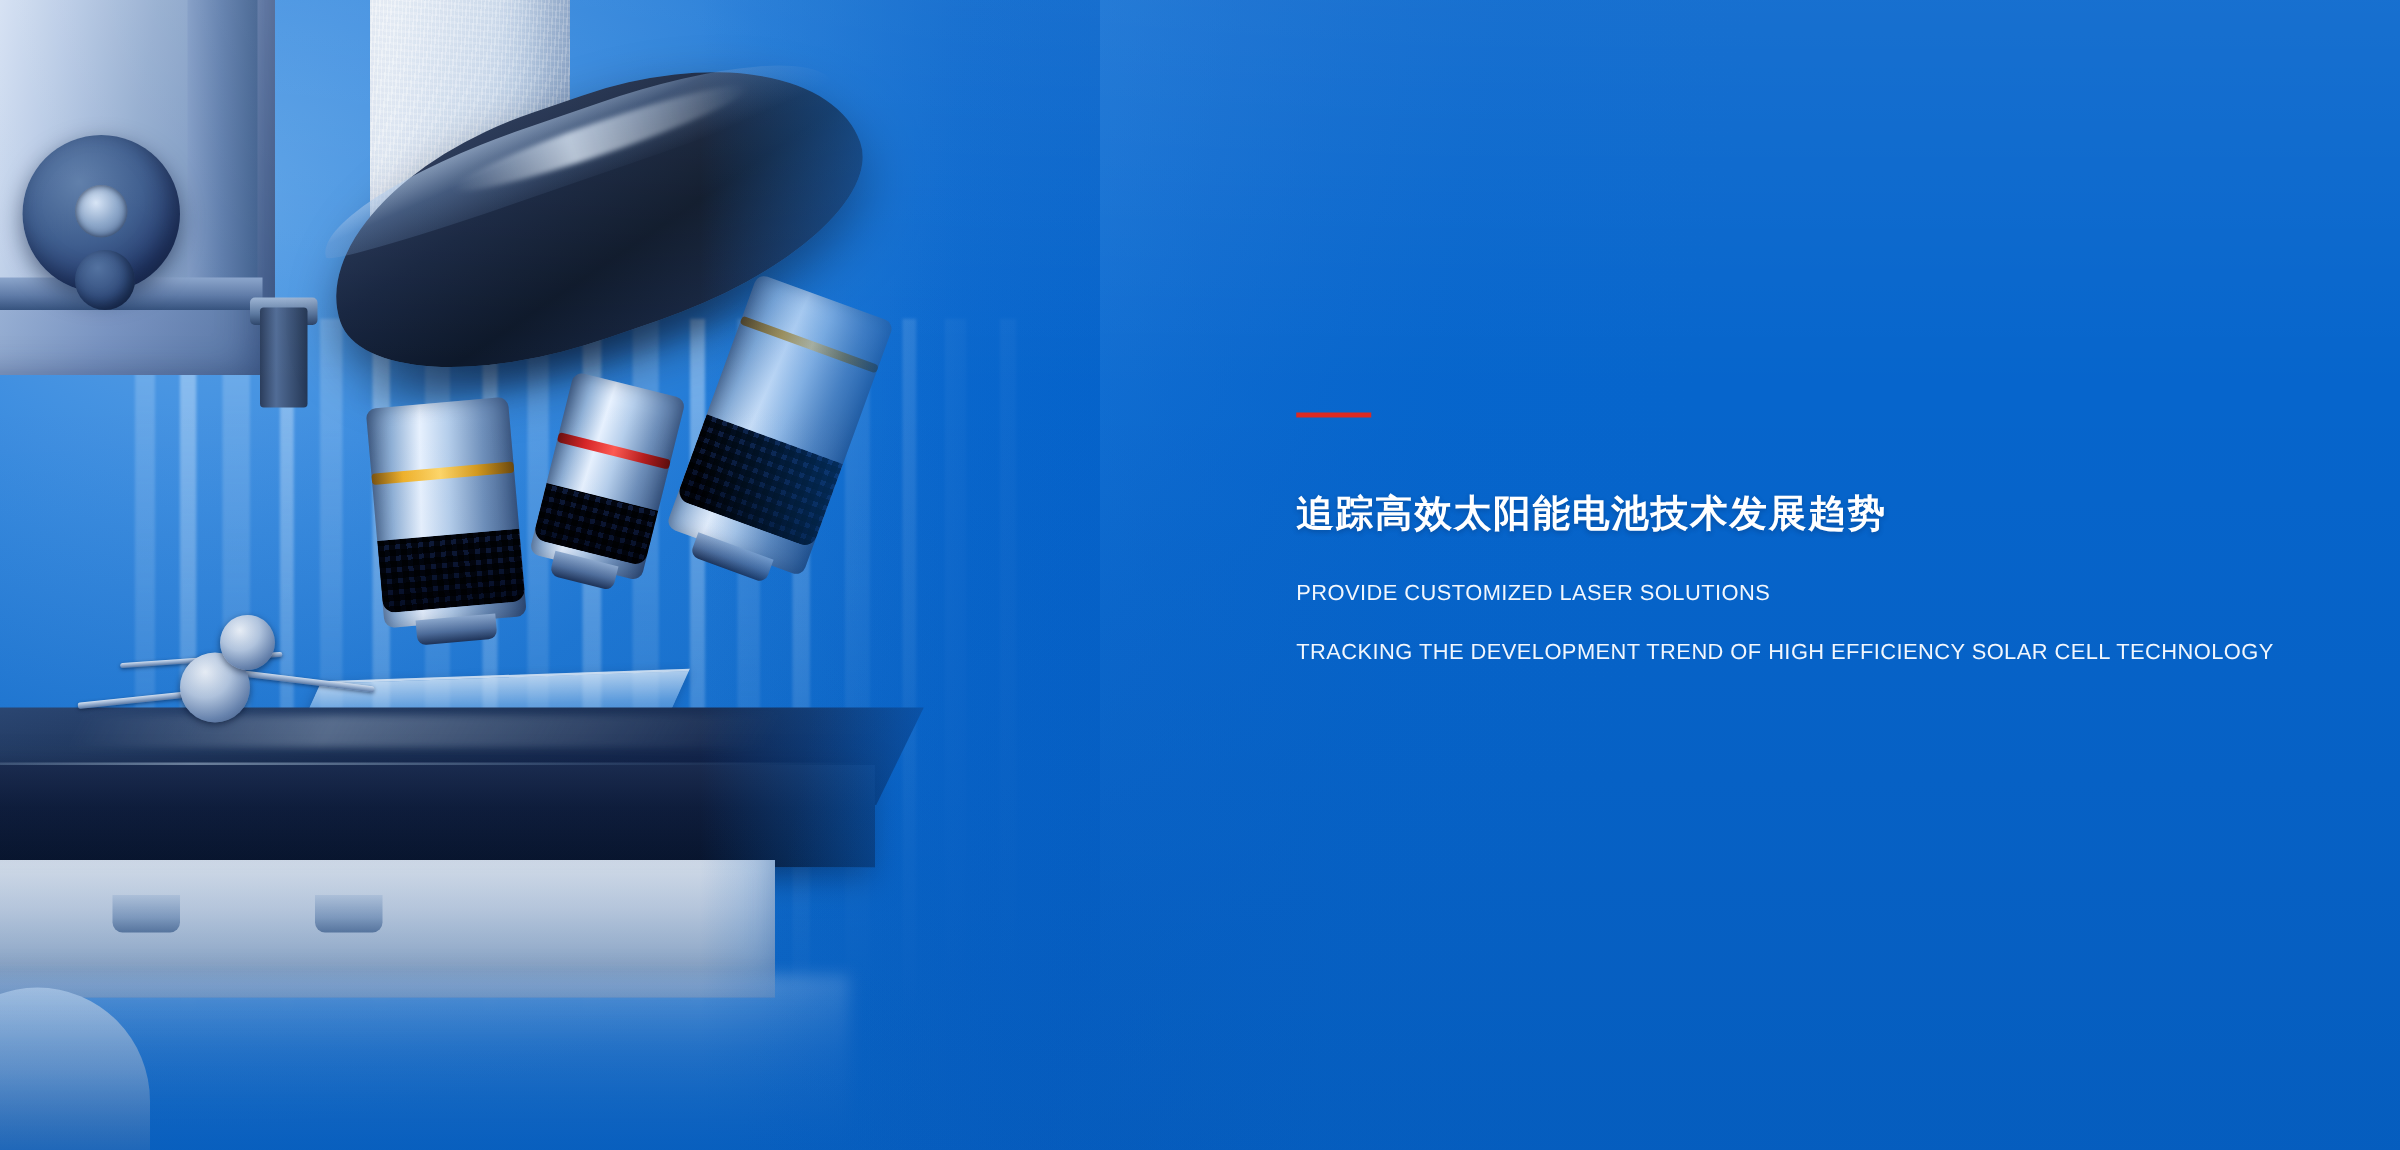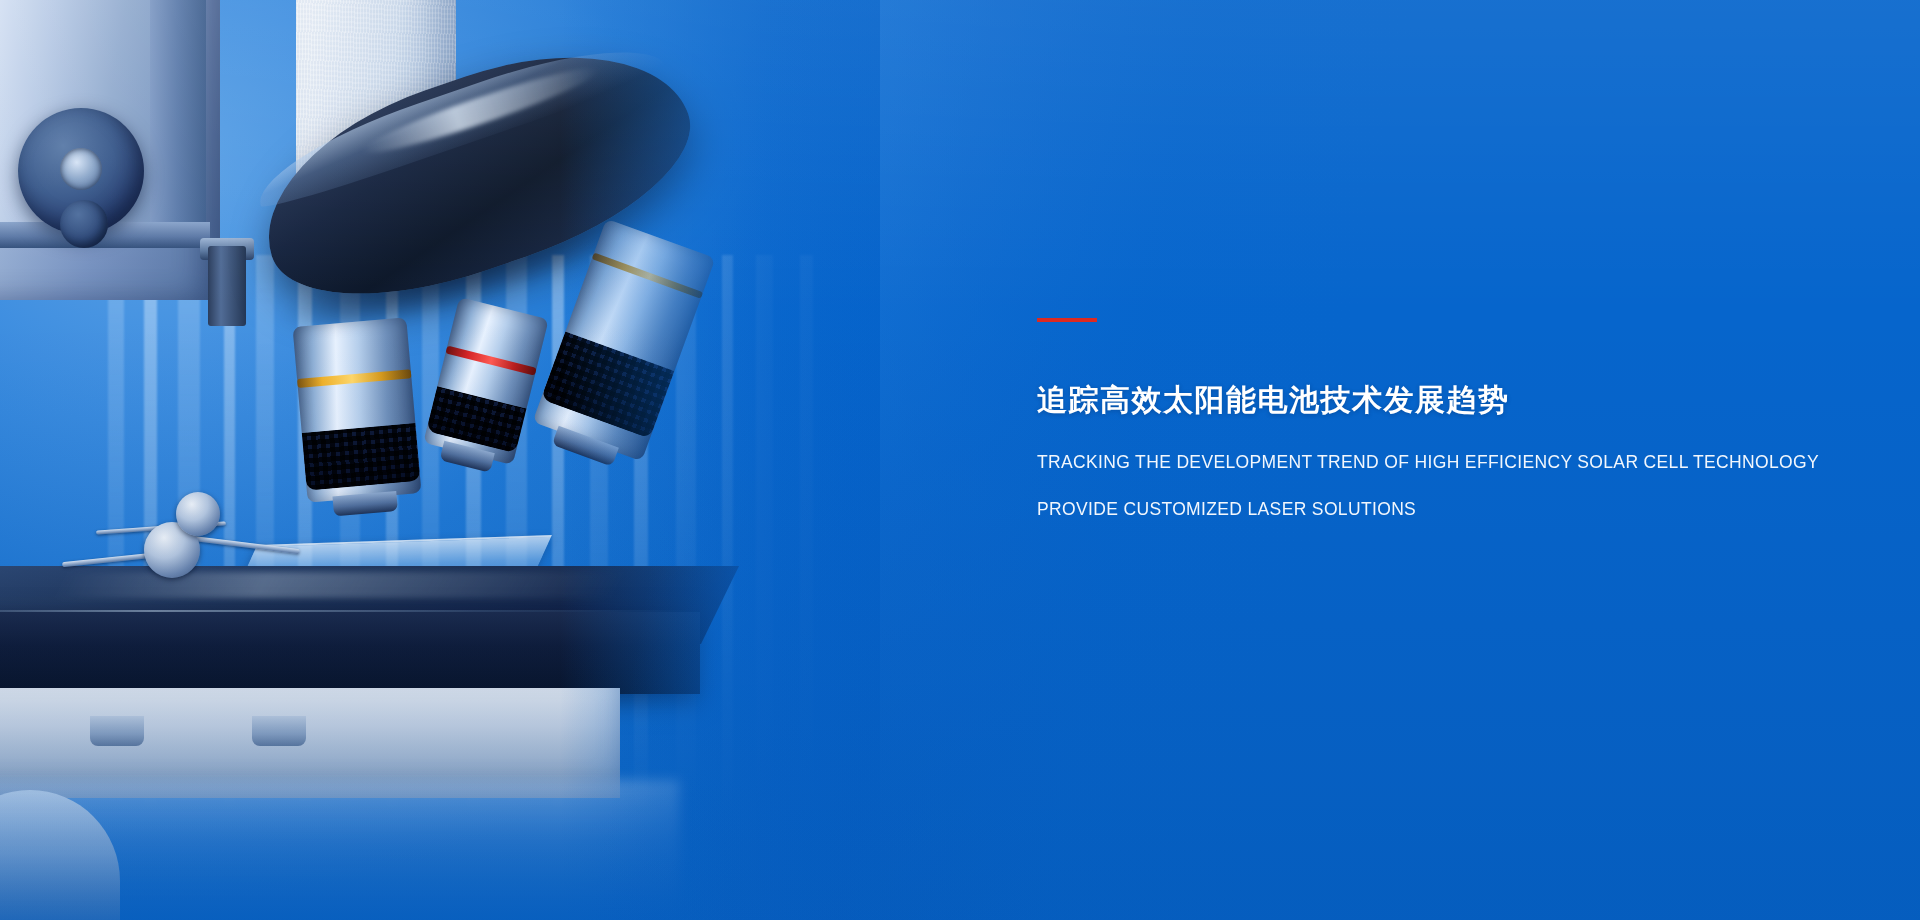--- a/index.html
+++ b/index.html
@@ -260,21 +260,21 @@
     position:absolute; right:0; top:0; width:320px; height:100%;
     background:linear-gradient(90deg, rgba(8,102,204,0) 0%, rgba(8,102,204,.40) 34%, rgba(7,101,204,.84) 66%, #0665cc 100%);
   }
   .photo-fade-bottom{
     position:absolute; left:0; bottom:0; width:100%; height:150px;
     background:linear-gradient(180deg, rgba(8,102,204,0) 0%, rgba(8,102,204,.30) 55%, rgba(8,102,204,.72) 100%);
   }
 
   
   .content{
-    position:absolute; left:1037px; top:318px; width:860px;
+    position:absolute; left:1037px; top:330px; width:860px;
   }
   .accent-rule{
     width:60px; height:4px; background:#dd2a21; margin-bottom:60px;
   }
   .subhead{
     font-size:30px; font-weight:700; color:#ffffff;
     letter-spacing:1.5px; line-height:1.2;
     text-shadow:0 1px 4px rgba(2,30,72,.30);
   }
   .headline{
@@ -387,18 +387,18 @@
   <div class="bg-right-wash"></div>
   <div class="bg-top-sheen"></div>
 
   <div class="content">
     <div class="accent-rule"></div>
 
     <div class="subhead">追踪高效太阳能电池技术发展趋势</div>
 
 
     <div class="en-block">
+      <div class="en-line">PROVIDE CUSTOMIZED LASER SOLUTIONS</div>
       <div class="en-line">TRACKING THE DEVELOPMENT TREND OF HIGH EFFICIENCY SOLAR CELL TECHNOLOGY</div>
-      <div class="en-line">PROVIDE CUSTOMIZED LASER SOLUTIONS</div>
     </div>
   </div>
 
 </div>
 
 </body></html>

